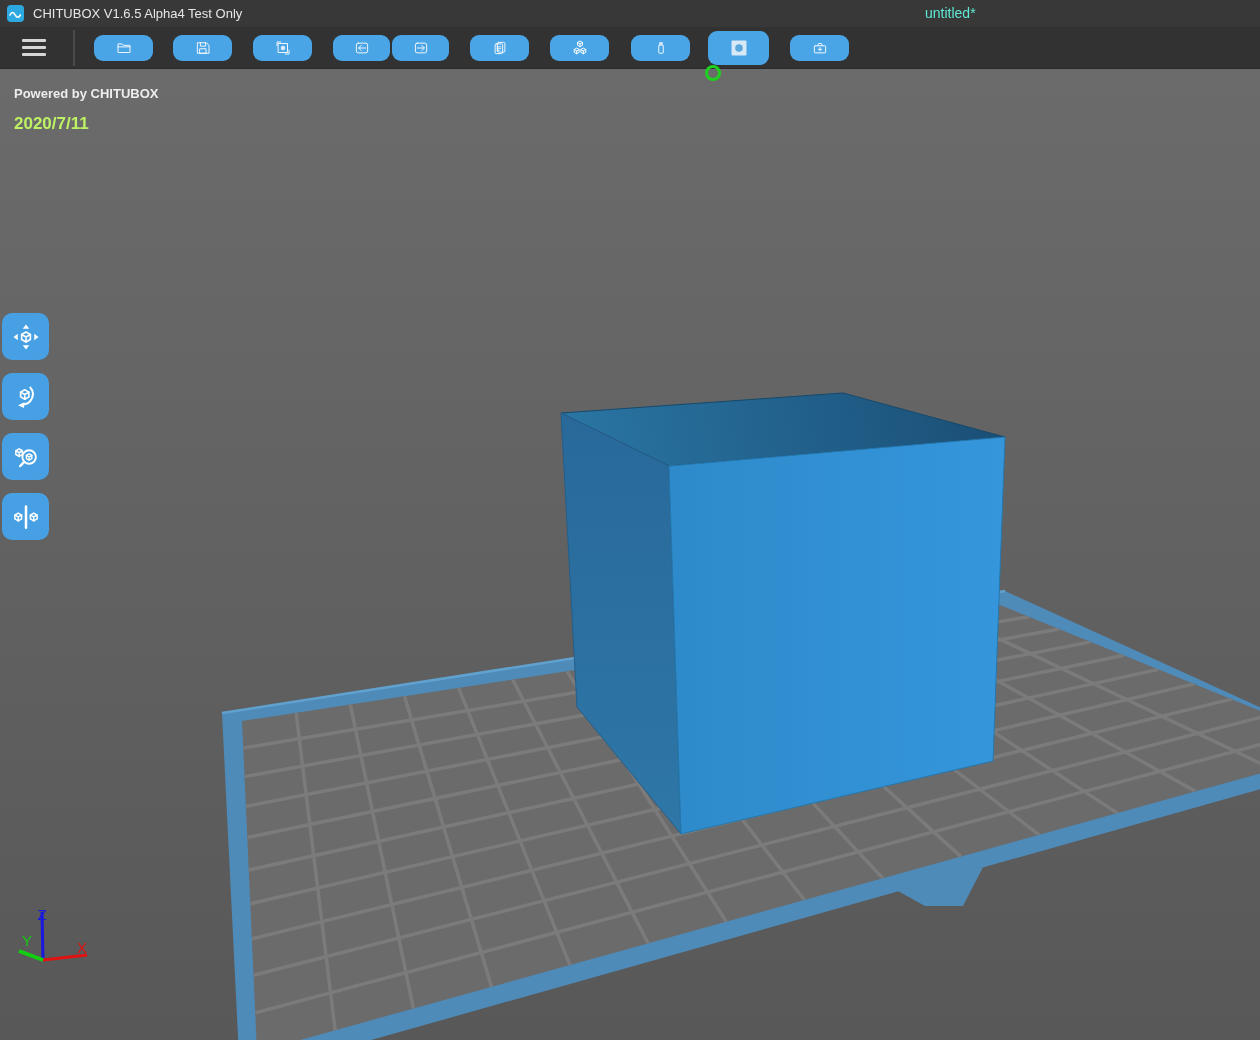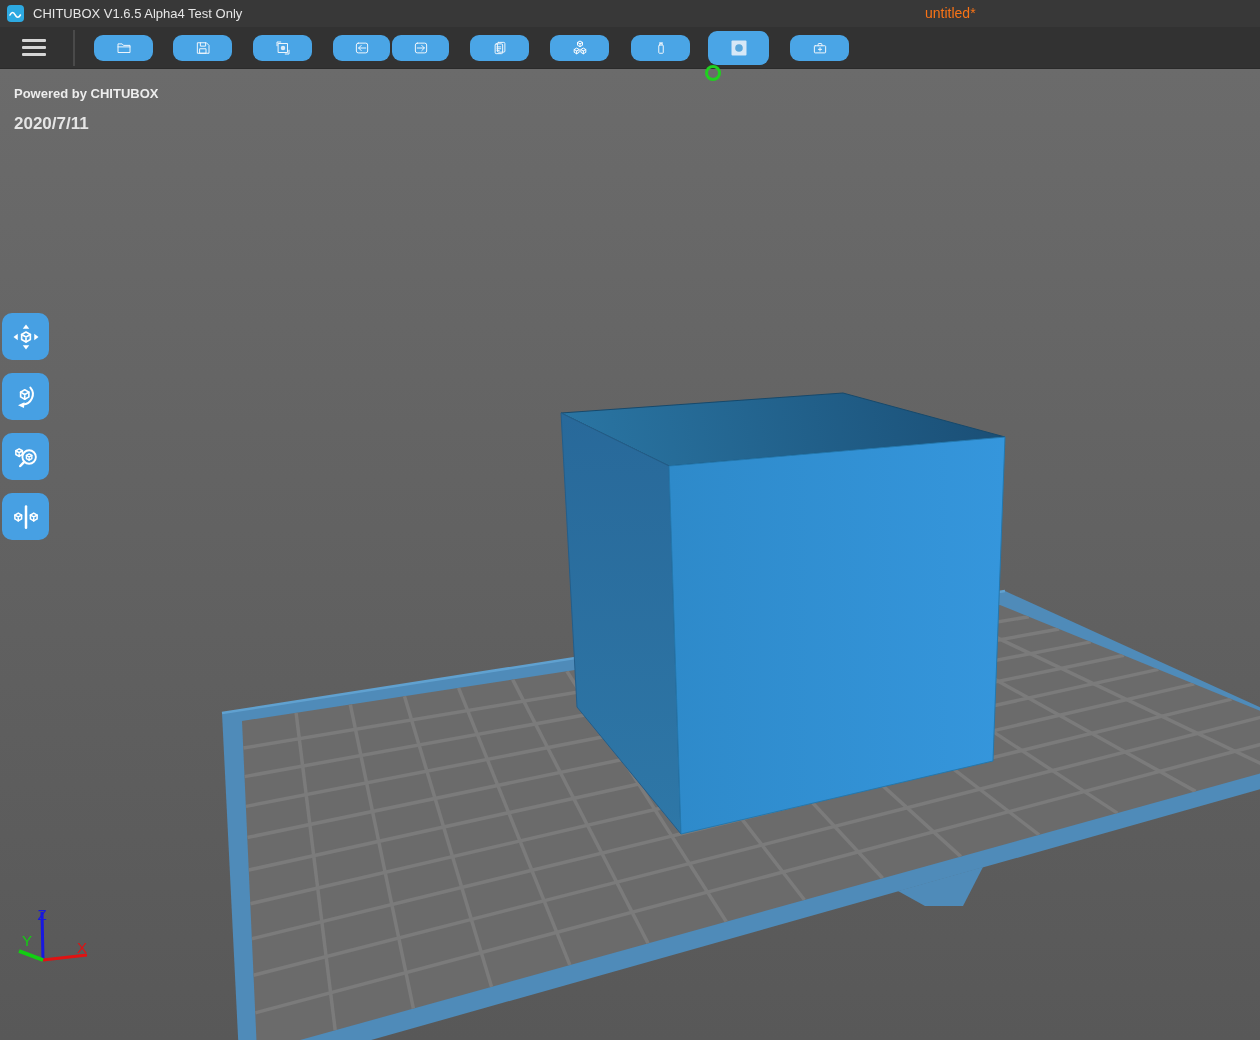--- a/index.html
+++ b/index.html
@@ -9,21 +9,21 @@
 
   
   #titlebar { position:absolute; left:0; top:0; width:1260px; height:27px;
     background:#383838; }
   #app-logo { position:absolute; left:7px; top:5px; width:17px; height:17px;
     border-radius:4px; background:#2da9e1; }
   #app-logo svg { position:absolute; left:1px; top:1px; }
   #window-title { position:absolute; left:33px; top:0; height:27px; line-height:27px;
     font-size:13px; color:#e6e6e6; }
   #document-title { position:absolute; left:925px; top:0; height:27px; line-height:27px;
-    font-size:14px; color:#f97316; }
+    font-size:14px; color:#5eead4; }
 
   
   #toolbar { position:absolute; left:0; top:27px; width:1260px; height:42px;
     background:#323232; border-bottom:1px solid #2a2a2a; }
   #main-menu { position:absolute; left:18px; top:8px; width:32px; height:26px;
     cursor:pointer; }
   #main-menu .bar { position:absolute; left:4px; width:24px; height:2.5px;
     background:#d5d5d5; border-radius:1px; }
   #menu-divider { position:absolute; left:73px; top:3px; width:2px; height:36px;
     background:#4a4a4a; }
@@ -33,21 +33,21 @@
   .tb-btn.big { top:4px; height:34px; }
   .tb-btn svg { display:block; }
   #status-ring { position:absolute; left:705px; top:65px; width:16px; height:16px;
     border:3px solid #1fd11f; border-radius:50%; background:transparent; z-index:5; }
 
   
   #viewport { position:absolute; left:0; top:69px; width:1260px; height:971px; }
   #scene { position:absolute; left:0; top:0; }
   #watermark { position:absolute; left:14px; top:17px; color:#ededed; font-size:13px;
     pointer-events:none;font-weight:bold; }
-  #watermark .date { margin-top:13px; font-size:17px; color:#e5e5e5; }
+  #watermark .date { margin-top:13px; font-size:17px; color:#bef264; }
 
   
   .side-btn { position:absolute; left:2px; width:47px; height:47px;
     background:#47a0e3; border:none; border-radius:10px; cursor:pointer;
     display:flex; align-items:center; justify-content:center; padding:0; }
 </style>
 </head>
 <body>
 
 <div id="window">

